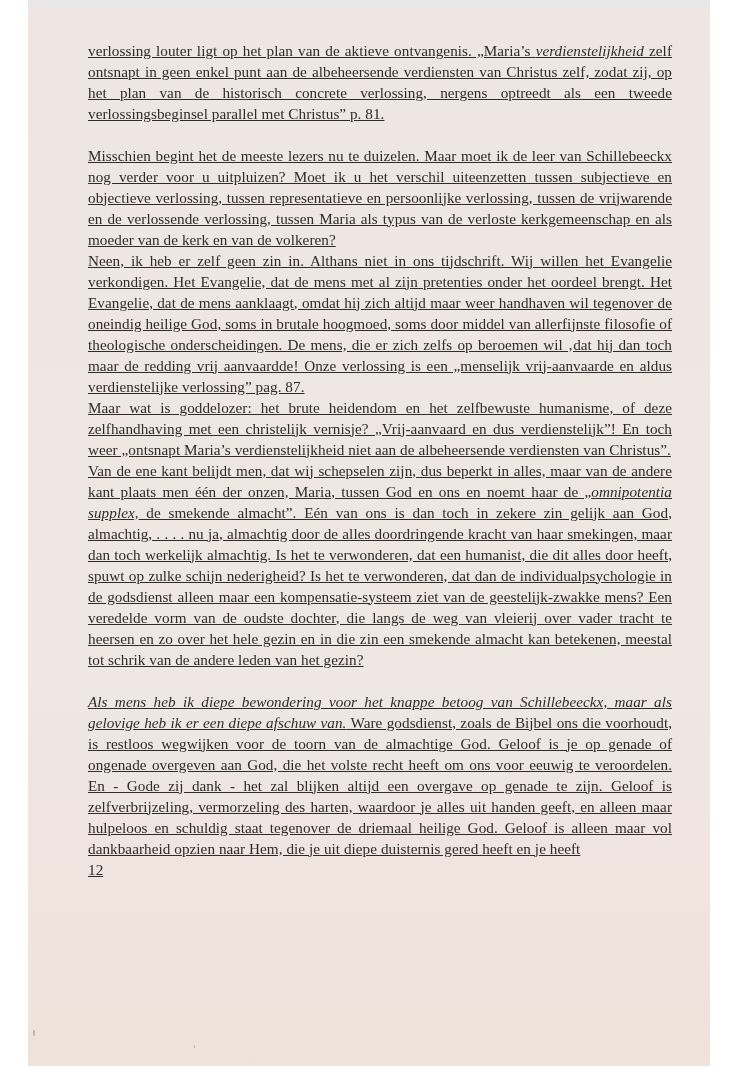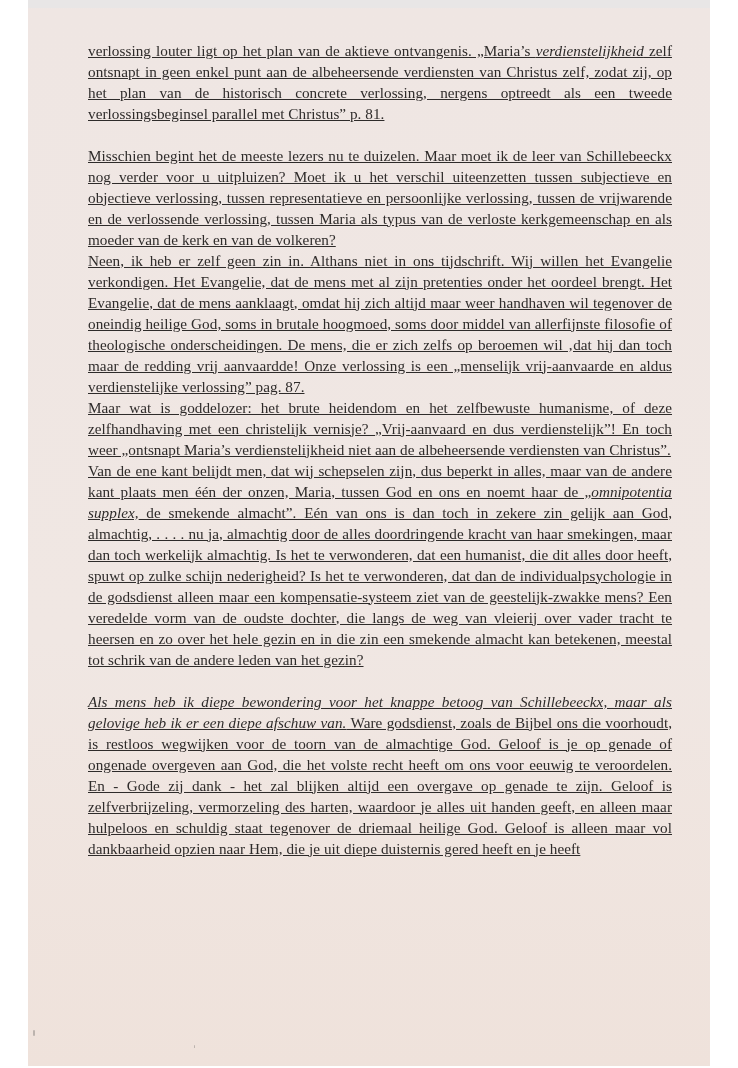--- a/index.html
+++ b/index.html
@@ -44,16 +44,17 @@
     <p>
       <span>Maar wat is goddelozer: het brute heidendom en het zelfbewuste humanisme, of deze zelfhandhaving met een christelijk vernisje? „Vrij-aanvaard en dus ver­dienstelijk”! En toch weer „ontsnapt Maria’s verdienstelijkheid niet aan de al­beheersende verdiensten van Christus”.</span>
     </p>
     <p>
       <span>Van de ene kant belijdt men, dat wij schepselen zijn, dus beperkt in alles, maar van de andere kant plaats men één der onzen, Maria, tussen God en ons en noemt haar de „</span><em>omnipotentia supplex,</em><span> de smekende almacht”. Eén van ons is dan toch in zekere zin gelijk aan God, almachtig, . . . . nu ja, almachtig door de alles doordringende kracht van haar smekingen, maar dan toch werkelijk almachtig. Is het te verwonderen, dat een humanist, die dit alles door heeft, spuwt op zulke schijn nederigheid? Is het te verwonderen, dat dan de individualpsychologie in de godsdienst alleen maar een kompensatie-systeem ziet van de geestelijk-zwakke mens? Een veredelde vorm van de oudste dochter, die langs de weg van vleierij over vader tracht te heersen en zo over het hele gezin en in die zin een smekende almacht kan betekenen, meestal tot schrik van de andere leden van het gezin?</span>
     </p>
     <div class="gap2"></div>
     <p>
       <em>Als mens heb ik diepe bewondering voor het knappe betoog van Schillebeeckx, maar als gelovige heb ik er een diepe afschuw van.</em><span> Ware godsdienst, zoals de Bijbel ons die voorhoudt, is restloos wegwijken voor de toorn van de almachtige God. Geloof is je op genade of ongenade overgeven aan God, die het volste recht heeft om ons voor eeuwig te veroordelen. En - Gode zij dank - het zal blijken altijd een overgave op genade te zijn. Geloof is zelfverbrijzeling, vermorzeling des harten, waardoor je alles uit handen geeft, en alleen maar hulpeloos en schuldig staat tegenover de driemaal heilige God. Geloof is alleen maar vol dankbaarheid opzien naar Hem, die je uit diepe duisternis gered heeft en je heeft</span>
     </p>
+    <p class="pagenum">12</p>
   </div>
   <div class="speck" style="left:5px; top:1030px; width:2px; height:6px;"></div>
   <div class="speck" style="left:166px; top:1045px; width:1px; height:3px;"></div>
 </div>
 
 </body></html>

